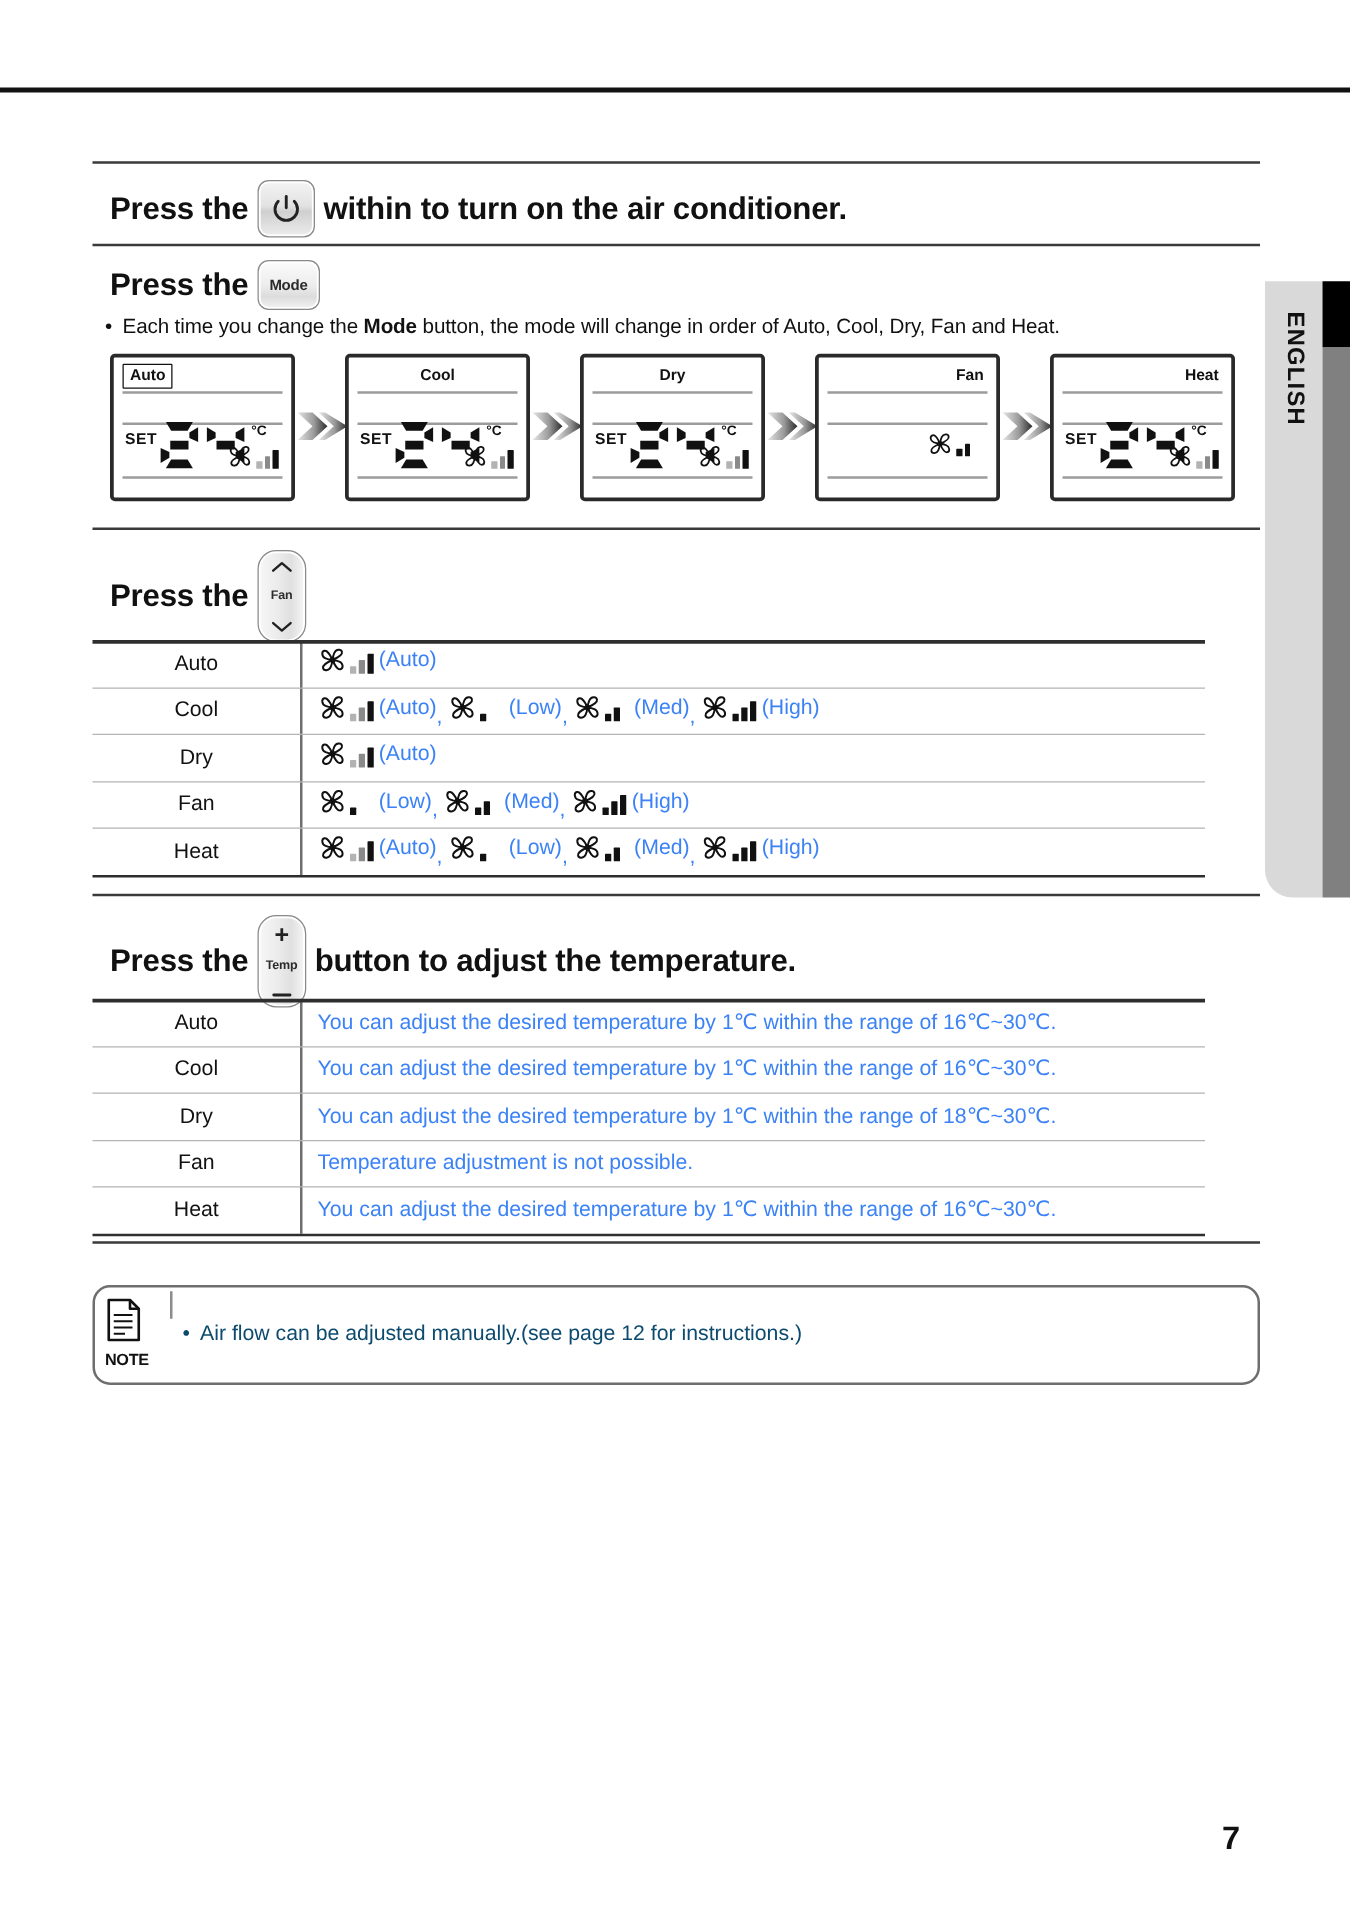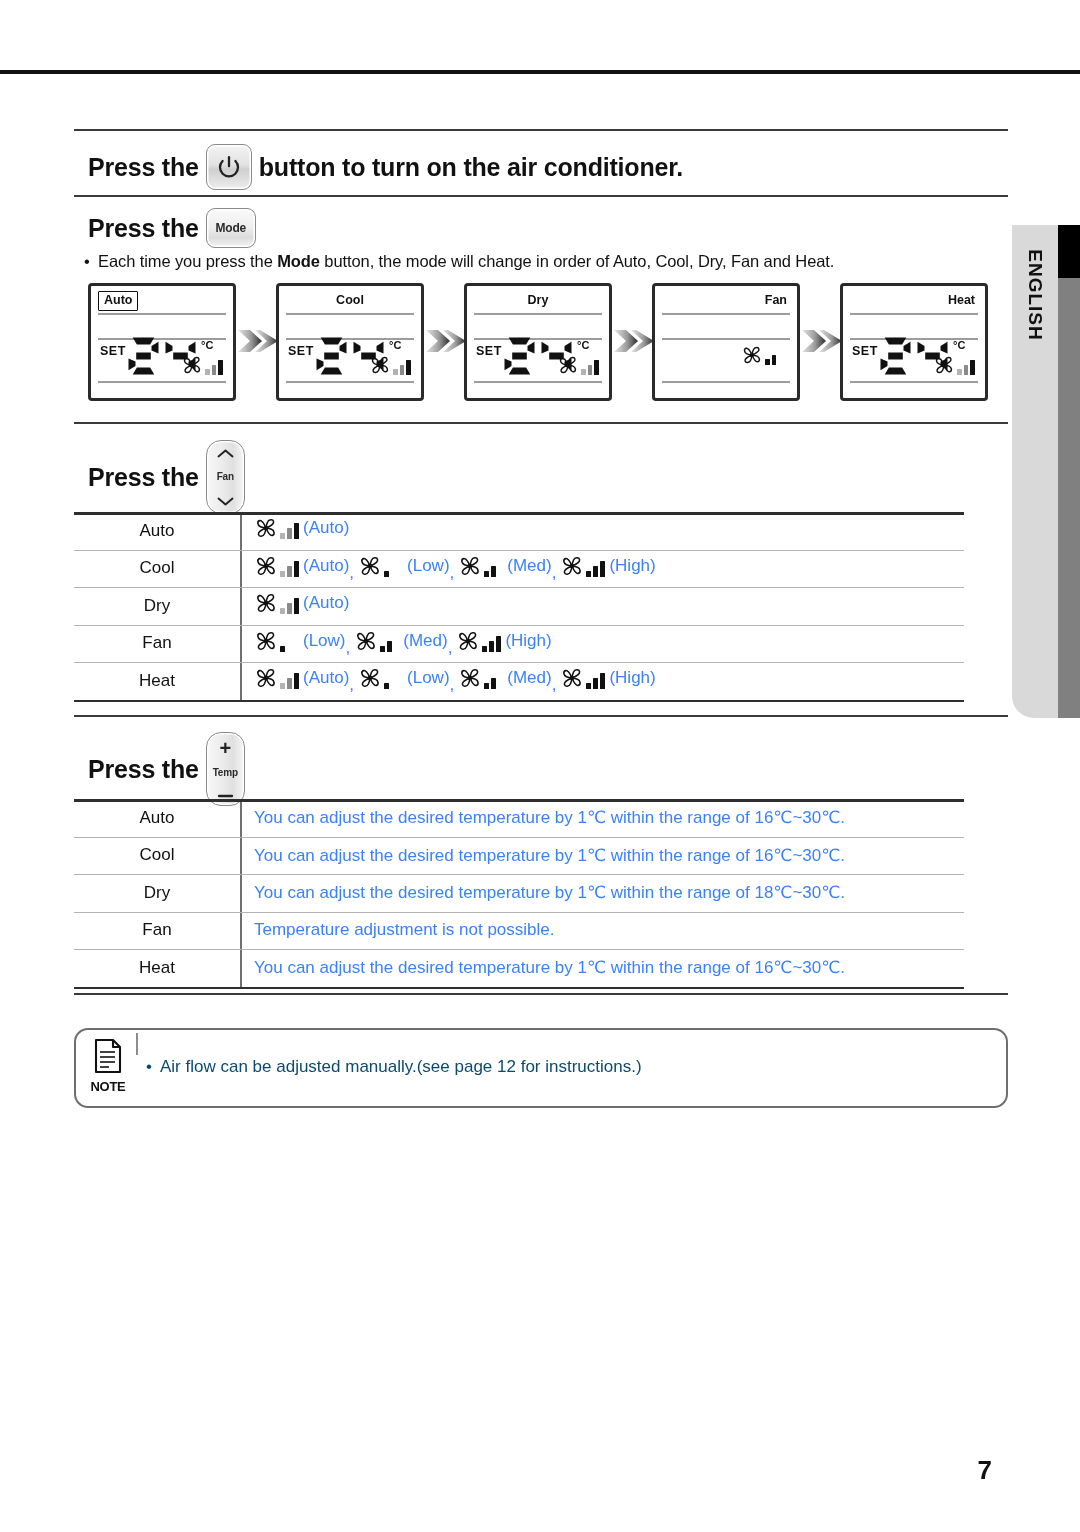--- a/index.html
+++ b/index.html
@@ -124,21 +124,21 @@
 
   .fanopt{display:inline-flex;align-items:center;}
   .fanopt .lab{margin-left:4px;font-size:17px;}
   .sep{margin:0 4px 0 0;font-size:17px;}
 
   
   .note-box{
     position:absolute;left:74px;top:1028px;width:934px;height:80px;
     border:2.2px solid #6e6e6e;border-radius:14px;box-sizing:border-box;background:#fff;
   }
-  .note-icon{position:absolute;left:84px;top:1038px;width:48px;text-align:center;}
+  .note-icon{position:absolute;left:84px;top:1038px;width:48px;text-align:left;}
   .note-icon .lbl{font-size:13px;font-weight:bold;color:#111;margin-top:1px;letter-spacing:-0.3px;}
   .note-divider{position:absolute;left:136px;top:1033px;width:1.5px;height:22px;background:#8c8c8c;}
   .note-text{position:absolute;left:146px;top:1057px;font-size:17px;color:#0c4a6e;}
   .note-text .dot{display:inline-block;width:14px;}
 
   
   .pageno{position:absolute;right:88px;top:1455px;font-size:26px;font-weight:bold;color:#111;}
 </style>
 </head>
 <body>
@@ -159,36 +159,36 @@
   <div class="headline" style="left:88px;top:141px;height:52px;">
     <span class="txt">Press the</span>
     <span class="gap"></span>
     <span class="btn-power">
       <svg width="26" height="26" viewBox="0 0 26 26">
         <path d="M6.6 7.0 A 9 9 0 1 0 19.4 7.0" fill="none" stroke="#222" stroke-width="2.3" stroke-linecap="round"></path>
         <line x1="13" y1="3.2" x2="13" y2="12.2" stroke="#222" stroke-width="2.3" stroke-linecap="round"></line>
       </svg>
     </span>
     <span class="gap"></span>
-    <span class="txt">button to turn on the air conditioner.</span>
+    <span class="txt">within to turn on the air conditioner.</span>
   </div>
 
   <div class="rule dark" style="left:74px;top:195px;width:934px;"></div>
 
   <div class="headline" style="left:88px;top:206px;height:44px;">
     <span class="txt">Press the</span>
     <span class="gap"></span>
     <span class="btn-mode">
       <span>Mode</span>
     </span>
     <span class="gap"></span>
   </div>
 
   <div class="bullet-line" style="left:84px;top:252px;">
-    <span class="dot">•</span><span>Each time you press the </span><b>Mode</b><span> button, the mode will change in order of Auto, Cool, Dry, Fan and Heat.</span>
+    <span class="dot">•</span><span>Each time you change the </span><b>Mode</b><span> button, the mode will change in order of Auto, Cool, Dry, Fan and Heat.</span>
   </div>
 
   <div id="lcd-strip">
       <div class="lcd" style="left:88px;top:283px">
         <div class="hline hl1"></div>
         <div class="hline hl2"></div>
         <div class="hline hl3"></div>
         <div class="modelabel boxed">Auto</div>
         <div class="set">SET</div>
         <div class="temp"><span style="display:inline-flex;align-items:flex-end;gap:4px">
@@ -702,20 +702,21 @@
     <span class="btn-rocker">
       <span class="plus">+</span>
       <span class="lbl">Temp</span>
       <span class="minus">
         <svg width="17" height="8" viewBox="0 0 17 8">
             <line x1="2" y1="4" x2="15" y2="4" stroke="#222" stroke-width="2.3" stroke-linecap="round"></line>
           </svg>
       </span>
     </span>
     <span class="gap"></span>
+    <span class="txt">button to adjust the temperature.</span>
   </div>
 
   <div class="tbl" id="temp-table" style="left:74px;top:799px;width:890px;height:188px;">
       <div class="vline" style="top:0;height:187.5px"></div>
       <div class="rowrule top" style="top:0"></div>
       <div class="row" style="position:absolute;left:0;right:0;top:0px;height:37.5px">
         <div class="c1">Auto</div>
         <div class="c2">You can adjust the desired temperature by 1℃ within the range of 16℃~30℃.</div>
       </div>
       <div class="row" style="position:absolute;left:0;right:0;top:37.5px;height:37.5px">

